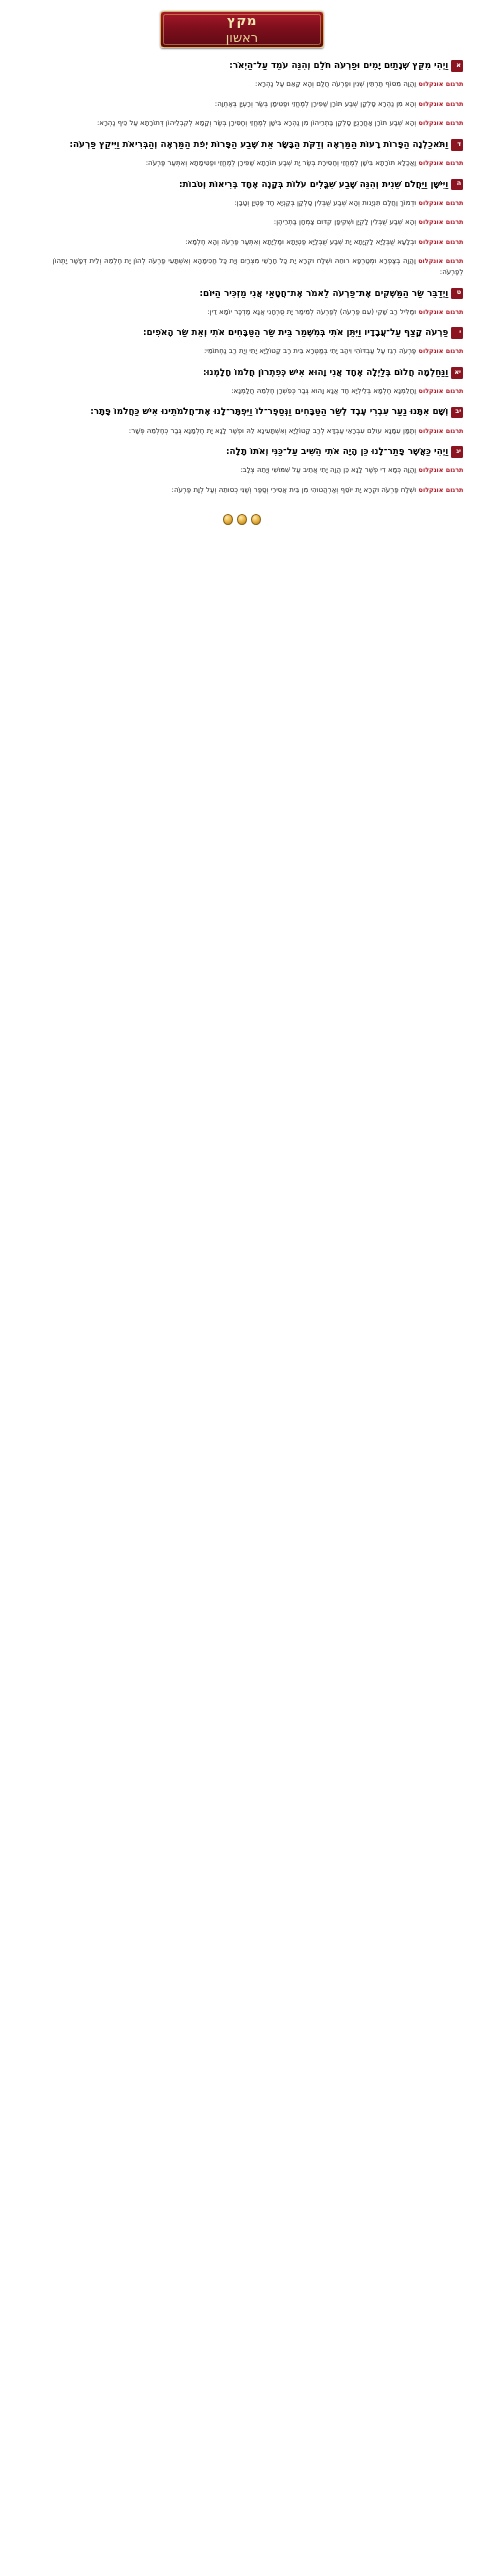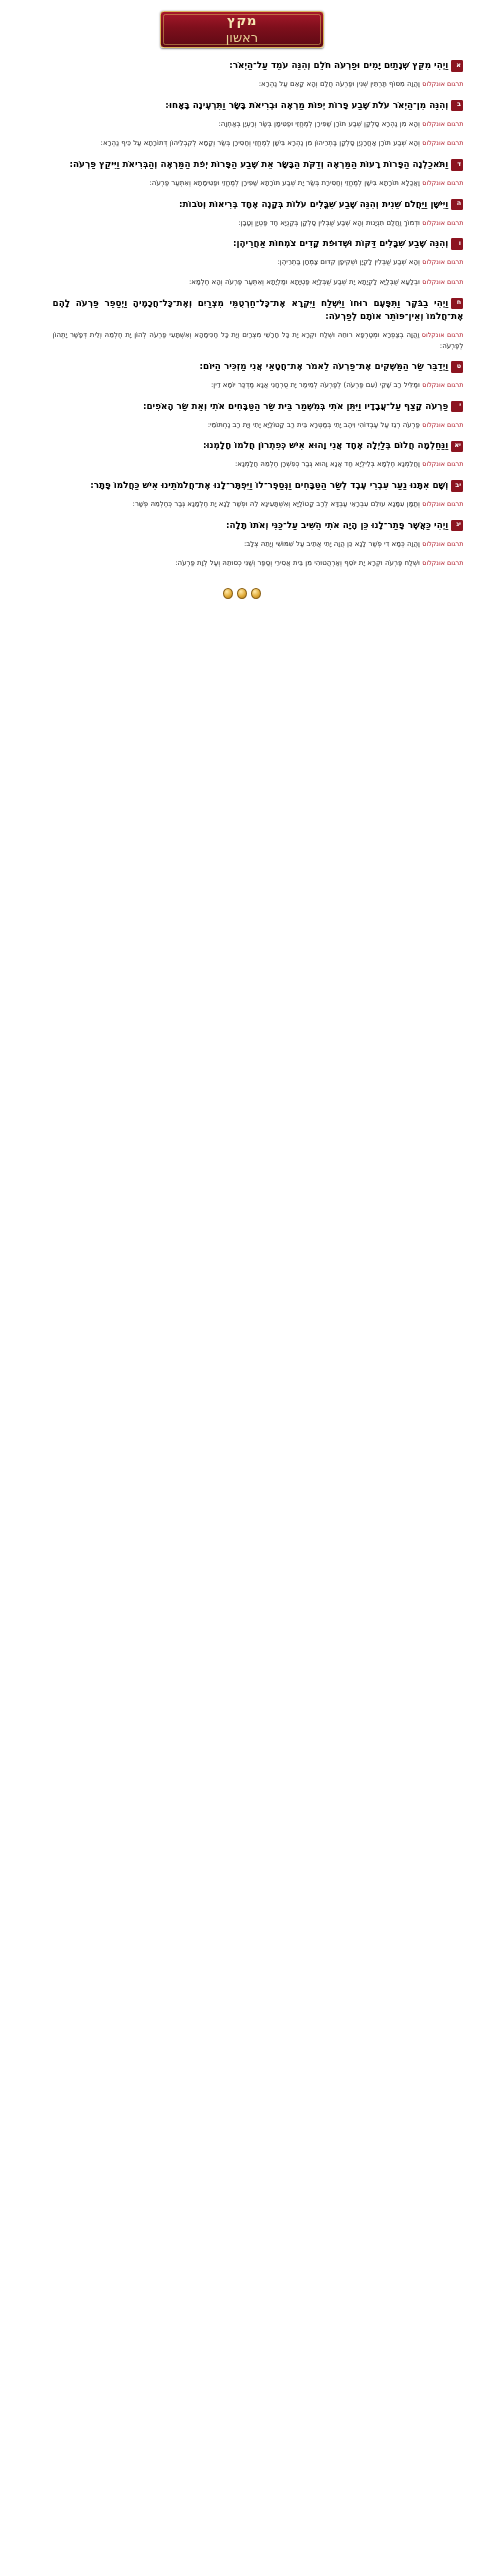--- a/index.html
+++ b/index.html
@@ -113,21 +113,21 @@
     direction: rtl;
     text-align: justify;
     text-align-last: right;
     font-size: 7px;
     line-height: 1.5;
     color: #1a1a1a;
   }
   .targum .tlabel {
     color: #b01a28;
     font-size: 6.4px;
-    font-weight: normal;
+    font-weight: bold;
     margin-left: 2.4px;
   }
 
   
   .footer {
     display: flex;
     justify-content: center;
     align-items: center;
     gap: 4.2px;
     padding: 3.6px 0 9.7px 0;
@@ -156,23 +156,20 @@
 
   <div class="content">
 
     <p class="verse">
       <span class="vnum">א</span><span>וַיְהִי מִקֵּץ שְׁנָתַיִם יָמִים וּפַרְעֹה חֹלֵם וְהִנֵּה עֹמֵד עַל־הַיְאֹר:</span>
     </p>
     <p class="targum">
       <span class="tlabel">תרגום אונקלוס</span><span>וַהֲוָה מִסּוֹף תַּרְתֵּין שְׁנִין וּפַרְעֹה חֲלַם וְהָא קָאֵם עַל נַהְרָא:</span>
     </p>
 
-    <p class="verse">
-      <span class="vnum">ב</span><span>וְהִנֵּה מִן־הַיְאֹר עֹלֹת שֶׁבַע פָּרוֹת יְפוֹת מַרְאֶה וּבְרִיאֹת בָּשָׂר וַתִּרְעֶינָה בָּאָחוּ:</span>
-    </p>
     <p class="targum">
       <span class="tlabel">תרגום אונקלוס</span><span>וְהָא מִן נַהְרָא סָלְקָן שְׁבַע תּוֹרָן שַׁפִּירָן לְמֶחֱזֵי וּפַטִּימָן בְּשַׂר וְרָעְיָן בְּאַחְוָה:</span>
     </p>
 
     <p class="targum">
       <span class="tlabel">תרגום אונקלוס</span><span>וְהָא שְׁבַע תּוֹרָן אָחֳרָנְיָן סָלְקָן בַּתְרֵיהוֹן מִן נַהְרָא בִּישָׁן לְמֶחֱזֵי וְחַסִּירָן בְּשַׂר וְקָמָא לְקִבְלֵיהוֹן דְּתוֹרָתָא עַל כֵּיף נַהְרָא:</span>
     </p>
 
     <p class="verse">
       <span class="vnum">ד</span><span>וַתֹּאכַלְנָה הַפָּרוֹת רָעוֹת הַמַּרְאֶה וְדַקֹּת הַבָּשָׂר אֵת שֶׁבַע הַפָּרוֹת יְפֹת הַמַּרְאֶה וְהַבְּרִיאֹת וַיִּיקַץ פַּרְעֹה:</span>
@@ -181,34 +178,28 @@
       <span class="tlabel">תרגום אונקלוס</span><span>וַאֲכַלָא תּוֹרָתָא בִּישָׁן לְמֶחֱזֵי וְחַסִּירָת בְּשַׂר יָת שְׁבַע תּוֹרָתָא שַׁפִּירָן לְמֶחֱזֵי וּפַטִּימָתָא וְאִתְּעַר פַּרְעֹה:</span>
     </p>
 
     <p class="verse">
       <span class="vnum">ה</span><span>וַיִּישָׁן וַיַּחֲלֹם שֵׁנִית וְהִנֵּה שֶׁבַע שִׁבֳּלִים עֹלוֹת בְּקָנֶה אֶחָד בְּרִיאוֹת וְטֹבוֹת:</span>
     </p>
     <p class="targum">
       <span class="tlabel">תרגום אונקלוס</span><span>וּדְמוֹךְ וַחֲלַם תִּנְיָנוּת וְהָא שְׁבַע שֻׁבְּלִין סָלְקָן בְּקַנְיָא חַד פַּטְיָן וְטָבָן:</span>
     </p>
 
-    <p class="verse">
-      <span class="vnum">ו</span><span>וְהִנֵּה שֶׁבַע שִׁבֳּלִים דַּקּוֹת וּשְׁדוּפֹת קָדִים צֹמְחוֹת אַחֲרֵיהֶן:</span>
-    </p>
     <p class="targum">
       <span class="tlabel">תרגום אונקלוס</span><span>וְהָא שְׁבַע שֻׁבְּלִין לָקְיָן וּשְׁקִיפָן קִדּוּם צָמְחָן בַּתְרֵיהֶן:</span>
     </p>
 
     <p class="targum">
       <span class="tlabel">תרגום אונקלוס</span><span>וּבְלָעָא שֻׁבְּלַיָּא לָקְיָתָא יָת שְׁבַע שֻׁבְּלַיָּא פַּטְיָתָא וּמַלְיָתָא וְאִתְּעַר פַּרְעֹה וְהָא חֶלְמָא:</span>
     </p>
 
-    <p class="verse">
-      <span class="vnum">ח</span><span>וַיְהִי בַבֹּקֶר וַתִּפָּעֶם רוּחוֹ וַיִּשְׁלַח וַיִּקְרָא אֶת־כָּל־חַרְטֻמֵּי מִצְרַיִם וְאֶת־כָּל־חֲכָמֶיהָ וַיְסַפֵּר פַּרְעֹה לָהֶם אֶת־חֲלֹמוֹ וְאֵין־פּוֹתֵר אוֹתָם לְפַרְעֹה:</span>
-    </p>
     <p class="targum">
       <span class="tlabel">תרגום אונקלוס</span><span>וַהֲוָה בְצַפְרָא וּמְטַרְפָא רוּחֵהּ וּשְׁלַח וּקְרָא יָת כָּל חָרָשֵׁי מִצְרַיִם וְיָת כָּל חַכִּימָהָא וְאִשְׁתָּעִי פַרְעֹה לְהוֹן יָת חֶלְמֵהּ וְלֵית דְּפָשַׁר יָתְהוֹן לְפַרְעֹה:</span>
     </p>
 
     <p class="verse">
       <span class="vnum">ט</span><span>וַיְדַבֵּר שַׂר הַמַּשְׁקִים אֶת־פַּרְעֹה לֵאמֹר אֶת־חֲטָאַי אֲנִי מַזְכִּיר הַיּוֹם:</span>
     </p>
     <p class="targum">
       <span class="tlabel">תרגום אונקלוס</span><span>וּמַלִּיל רַב שָׁקֵי (עִם פַּרְעֹה) לְפַרְעֹה לְמֵימַר יָת סֻרְחָנִי אֲנָא מַדְכַּר יוֹמָא דֵין:</span>
     </p>

